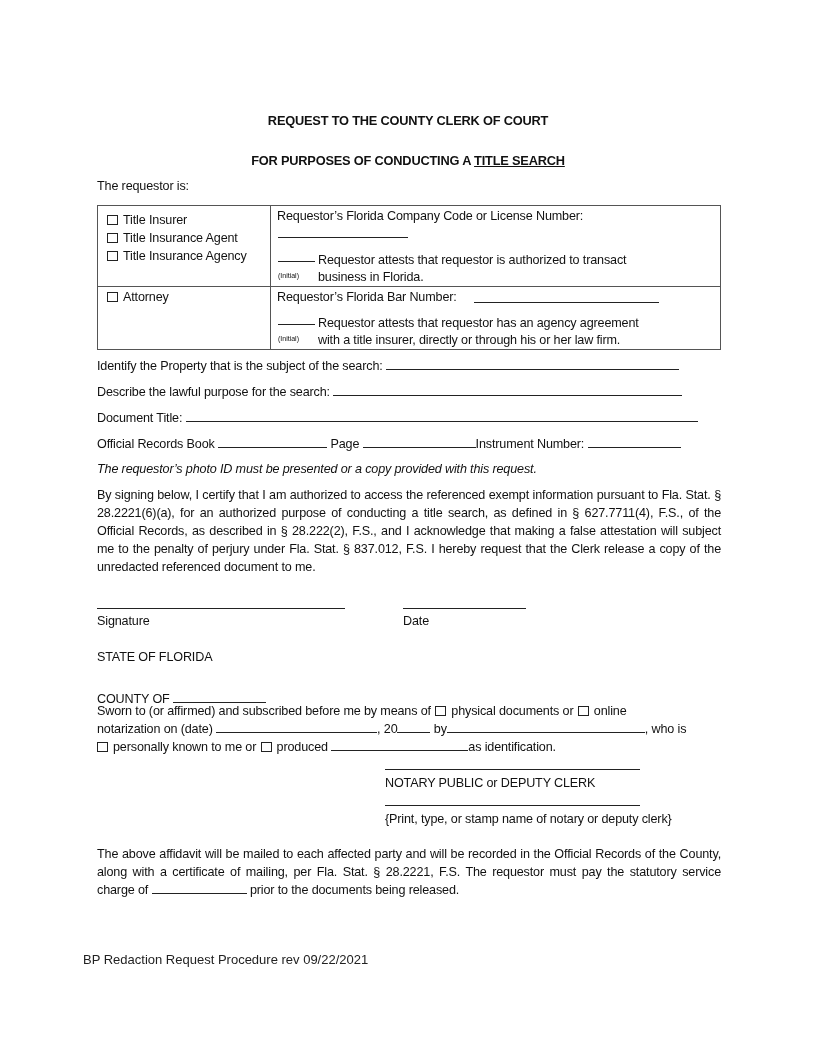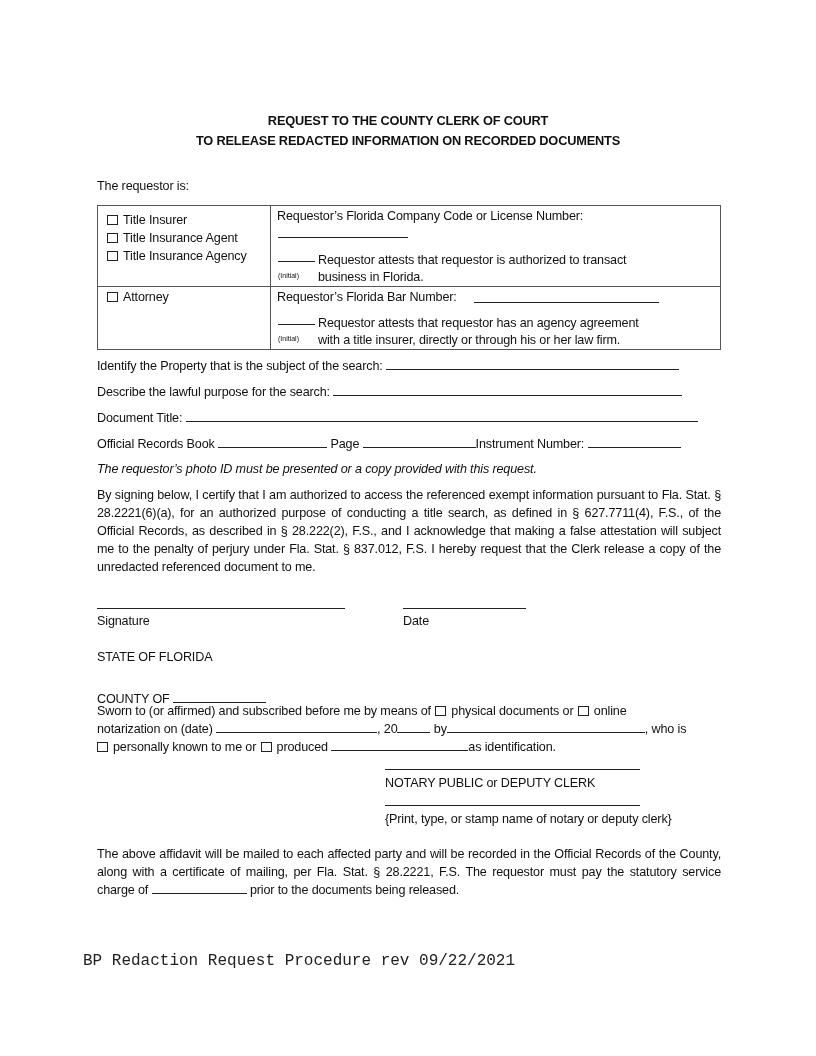--- a/index.html
+++ b/index.html
@@ -17,30 +17,32 @@
     .tiny { font-size: 7px; letter-spacing: 0; }
     .it { font-style: italic; }
 
     table.req { position: absolute; left: 97px; top: 189px; width: 624px; border-collapse: collapse; }
     table.req td { border: 1px solid #555; vertical-align: top; padding: 0; }
     .c1 { width: 172px; }
     .cell { position: relative; }
 
     .para { position: absolute; left: 97px; width: 624px; font-size: 12.6px; line-height: 18px;
       text-align: justify; letter-spacing: -0.15px; }
-    .footer { position: absolute; left: 83px; top: 936px; font-family: Liberation Mono, monospace;
-      font-size: 16px; color: #222; white-space: nowrap; }
+    .footer { position: absolute; left: 83px; top: 936px; font-family: Liberation Sans, sans-serif;
+      font-size: 13px; color: #222; white-space: nowrap; }
   </style>
 </head>
 <body>
 
 <div class="page">
 
   <div class="title" style="top:97px;">REQUEST TO THE COUNTY CLERK OF COURT</div>
-  <div class="title" style="top:117px;">TO RELEASE REDACTED INFORMATION ON RECORDED DOCUMENTS</div>
+  <div class="title" style="top:137px;">
+    <span>FOR PURPOSES OF CONDUCTING A </span><span class="u">TITLE SEARCH</span>
+  </div>
 
   <div class="abs t" style="left:97px; top:161px;">The requestor is:</div>
 
   <table class="req">
     <tbody>
         <tr style="height:80px;">
       <td class="c1">
         <div class="cell t" style="padding:5px 0 0 9px; line-height:18px;">
           <div><span class="cb"></span><span>Title Insurer</span></div>
           <div><span class="cb"></span><span>Title Insurance Agent</span></div>

